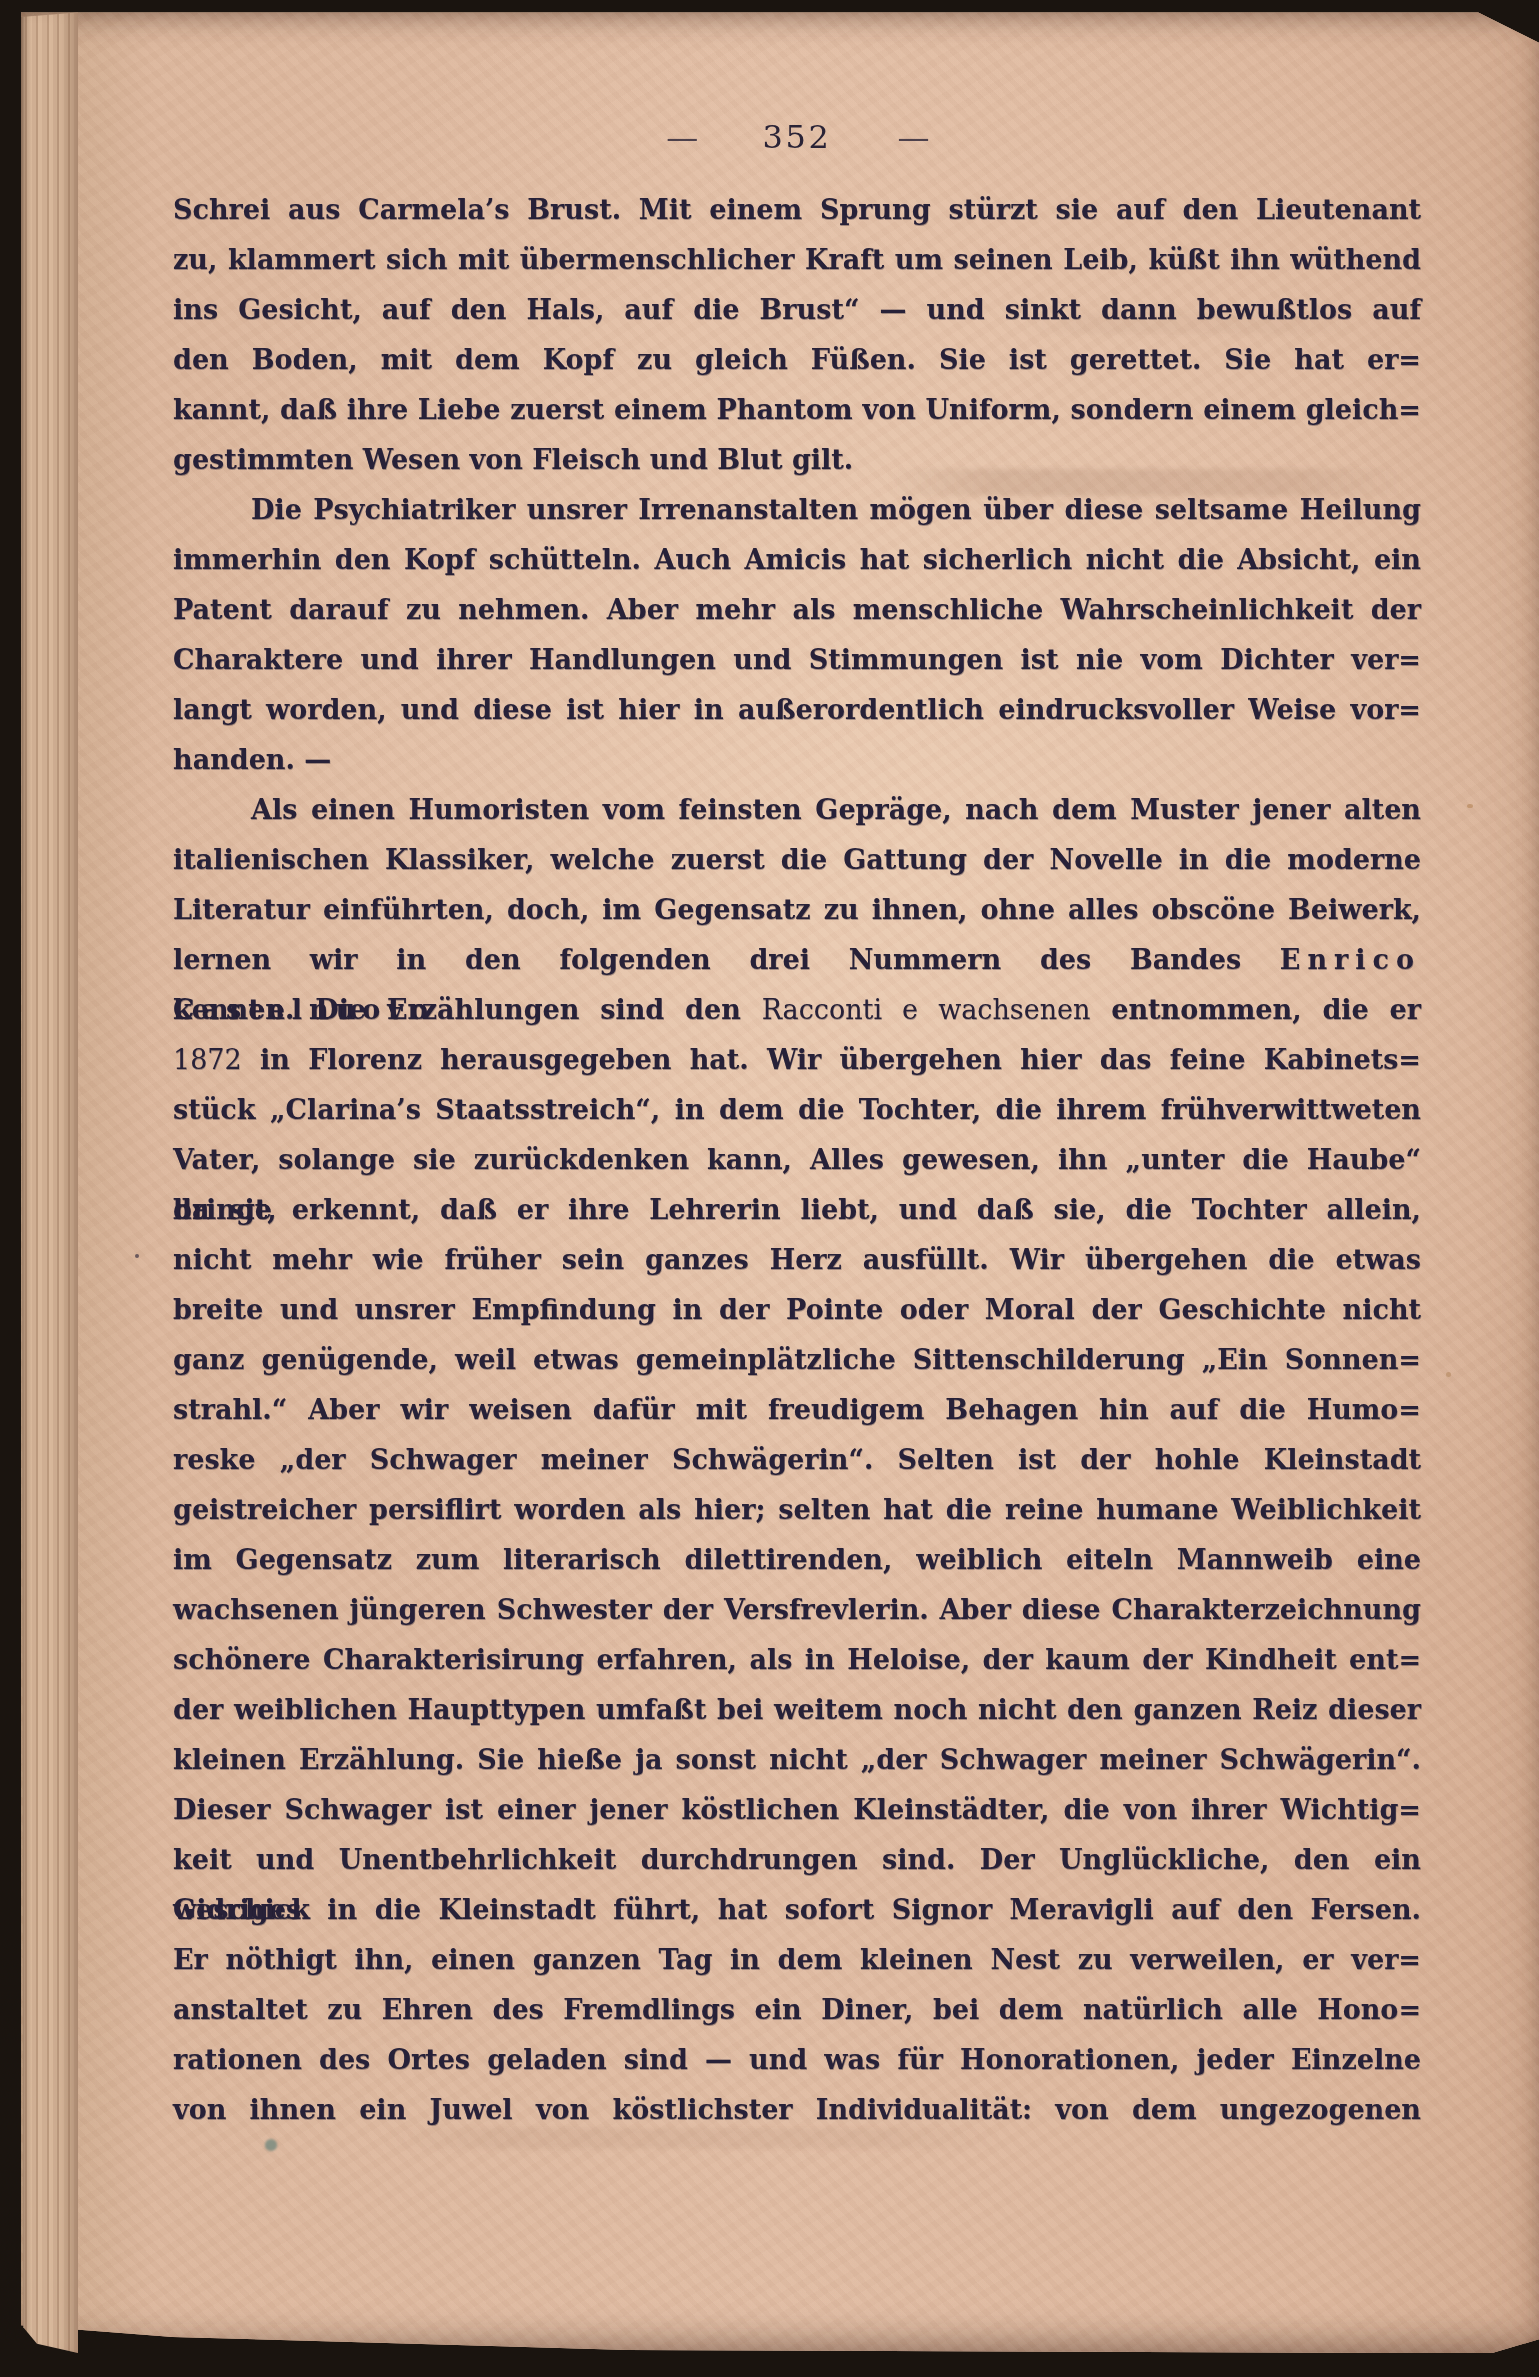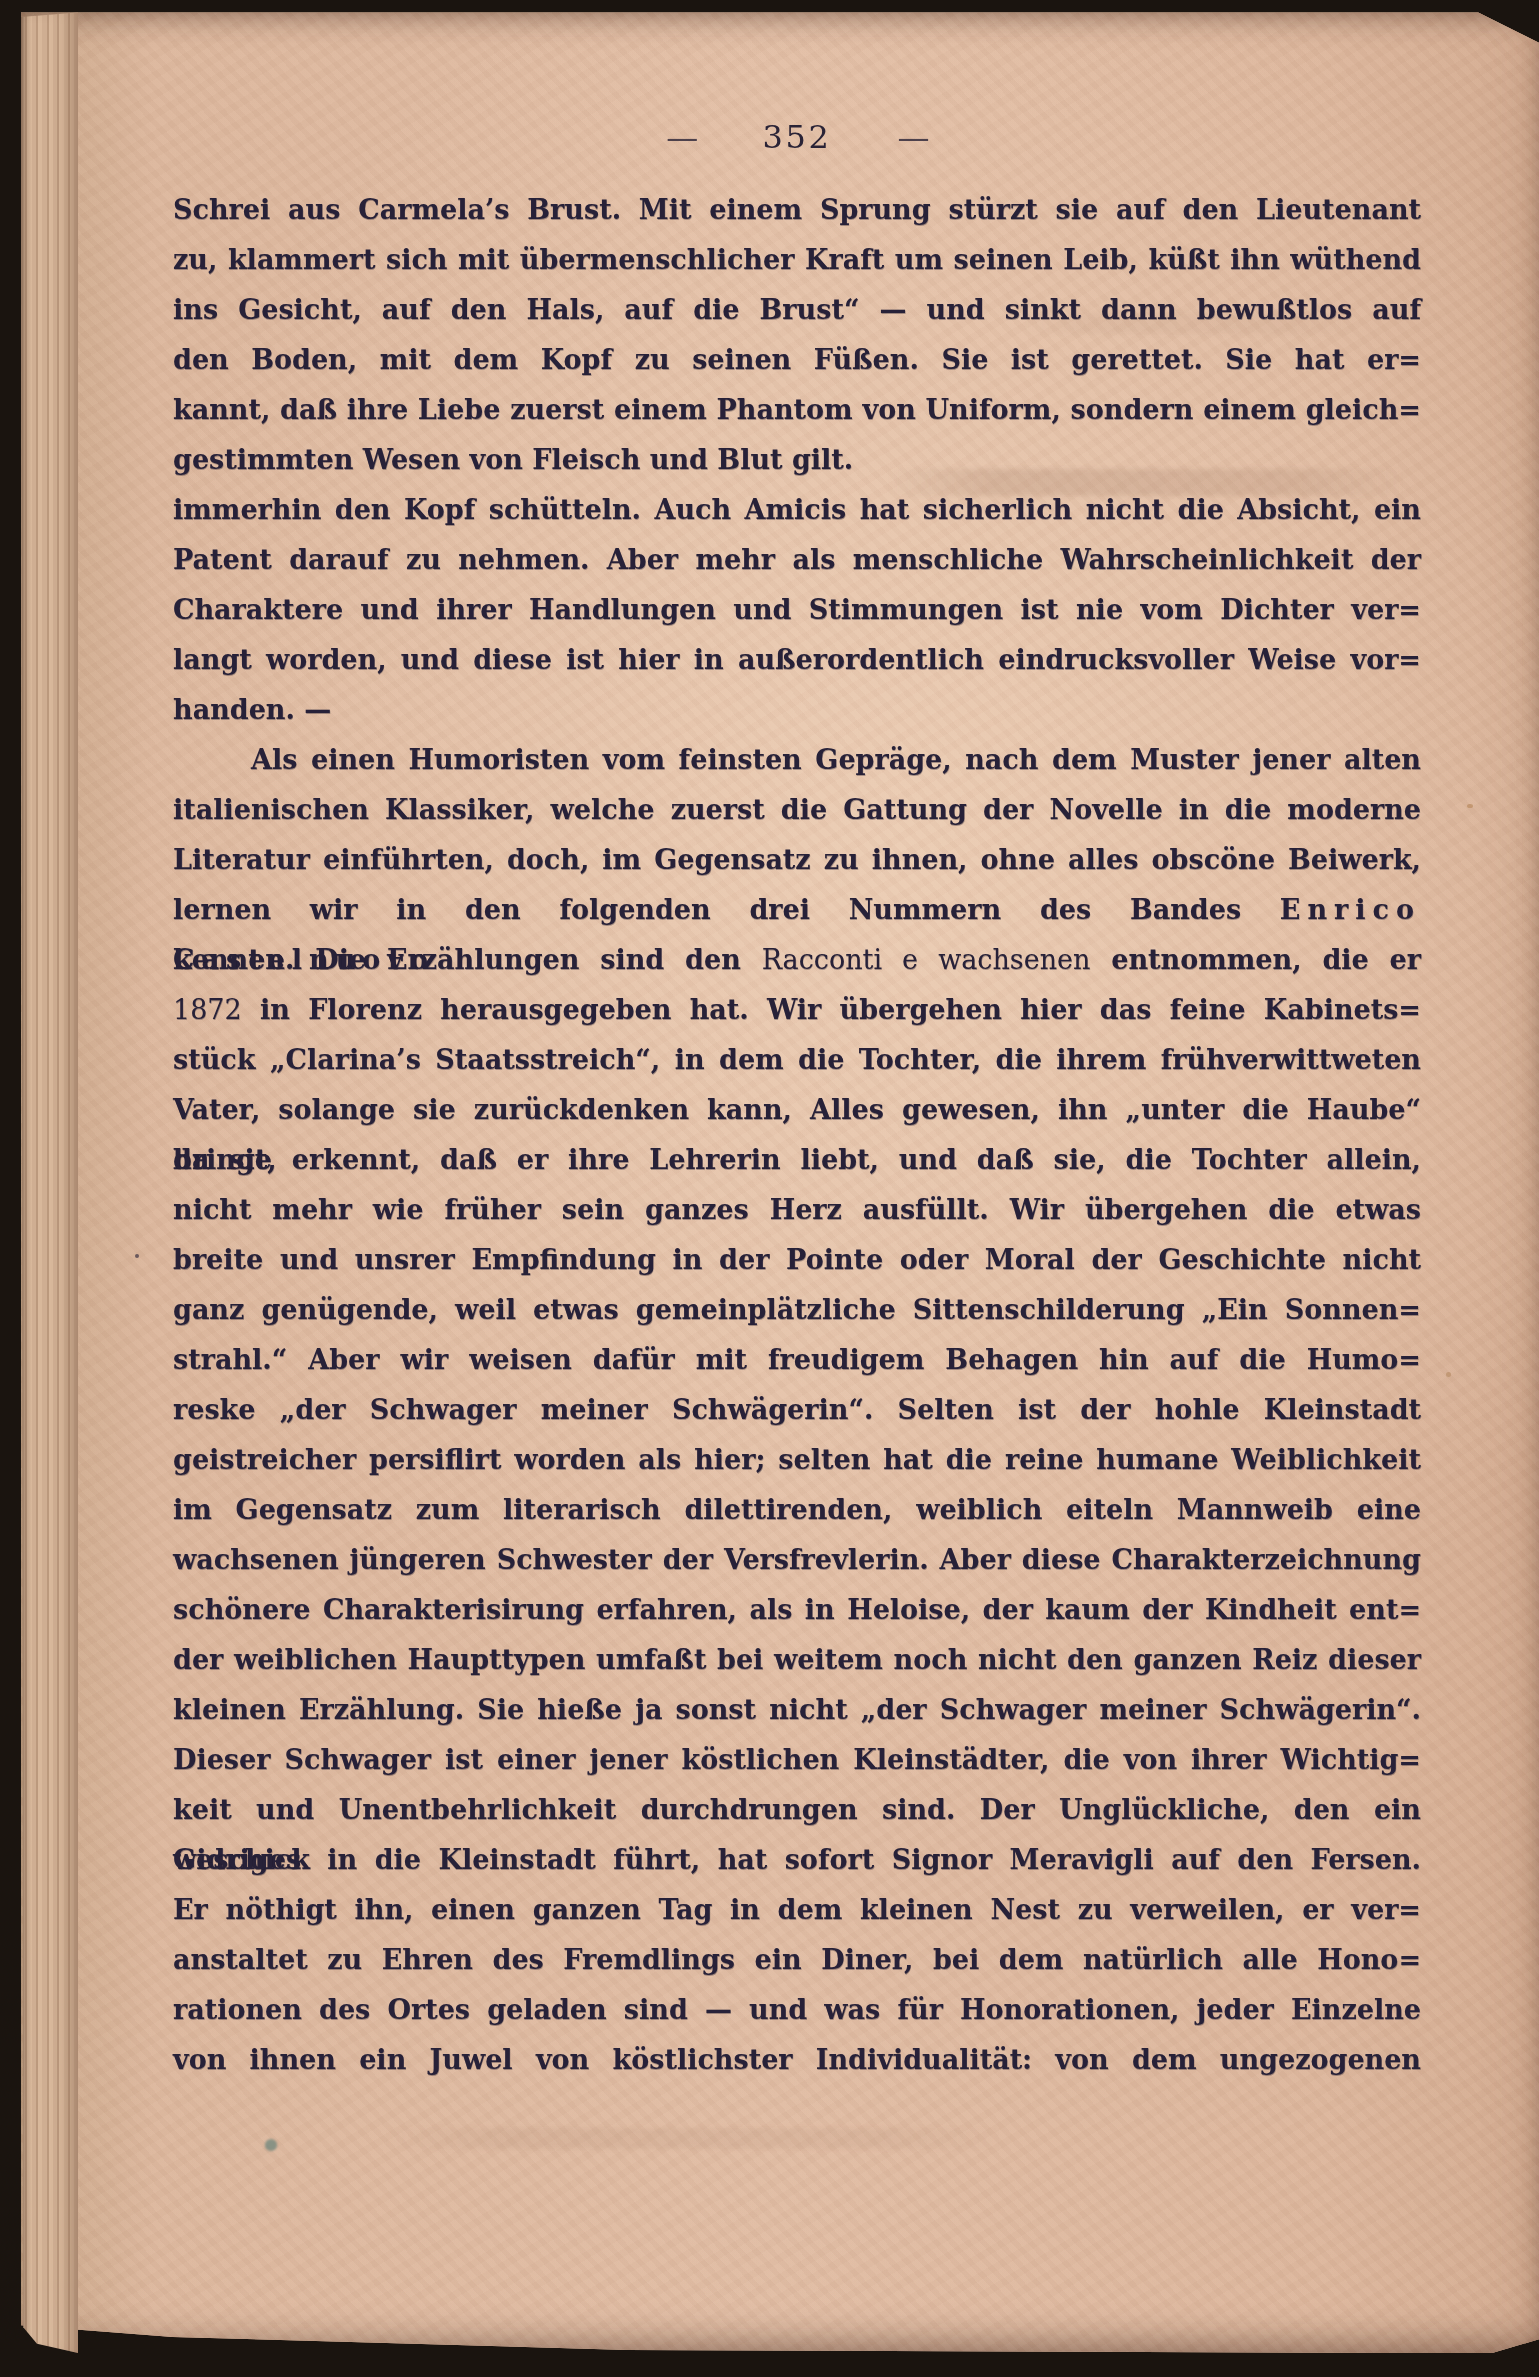--- a/index.html
+++ b/index.html
@@ -121,25 +121,26 @@
     <span class="dash">—</span>
     <span class="pagenum">352</span>
     <span class="dash">—</span>
   </div>
 
   <div class="text-block">
       <div>
         <div class="line">Schrei aus Carmela’s Brust. Mit einem Sprung stürzt sie auf den Lieutenant</div>
         <div class="line">zu, klammert sich mit übermenschlicher Kraft um seinen Leib, küßt ihn wüthend</div>
         <div class="line">ins Gesicht, auf den Hals, auf die Brust“ — und sinkt dann bewußtlos auf</div>
-        <div class="line">den Boden, mit dem Kopf zu seinen Füßen. Sie ist gerettet. Sie hat er=</div>
+        <div class="line">den Boden, mit dem Kopf zu gleich Füßen. Sie ist gerettet. Sie hat er=</div>
         <div class="line">kannt, daß ihre Liebe zuerst einem Phantom von Uniform, sondern einem gleich=</div>
         <div class="line shortlast">gestimmten Wesen von Fleisch und Blut gilt.</div>
       </div>
       <div>
+        <div class="line indent">Die Psychiatriker unsrer Irrenanstalten mögen über diese seltsame Heilung</div>
         <div class="line">immerhin den Kopf schütteln. Auch Amicis hat sicherlich nicht die Absicht, ein</div>
         <div class="line">Patent darauf zu nehmen. Aber mehr als menschliche Wahrscheinlichkeit der</div>
         <div class="line">Charaktere und ihrer Handlungen und Stimmungen ist nie vom Dichter ver=</div>
         <div class="line">langt worden, und diese ist hier in außerordentlich eindrucksvoller Weise vor=</div>
         <div class="line shortlast">handen. —</div>
       </div>
       <div>
         <div class="line indent">Als einen Humoristen vom feinsten Gepräge, nach dem Muster jener alten</div>
         <div class="line">italienischen Klassiker, welche zuerst die Gattung der Novelle in die moderne</div>
         <div class="line">Literatur einführten, doch, im Gegensatz zu ihnen, ohne alles obscöne Beiwerk,</div>

